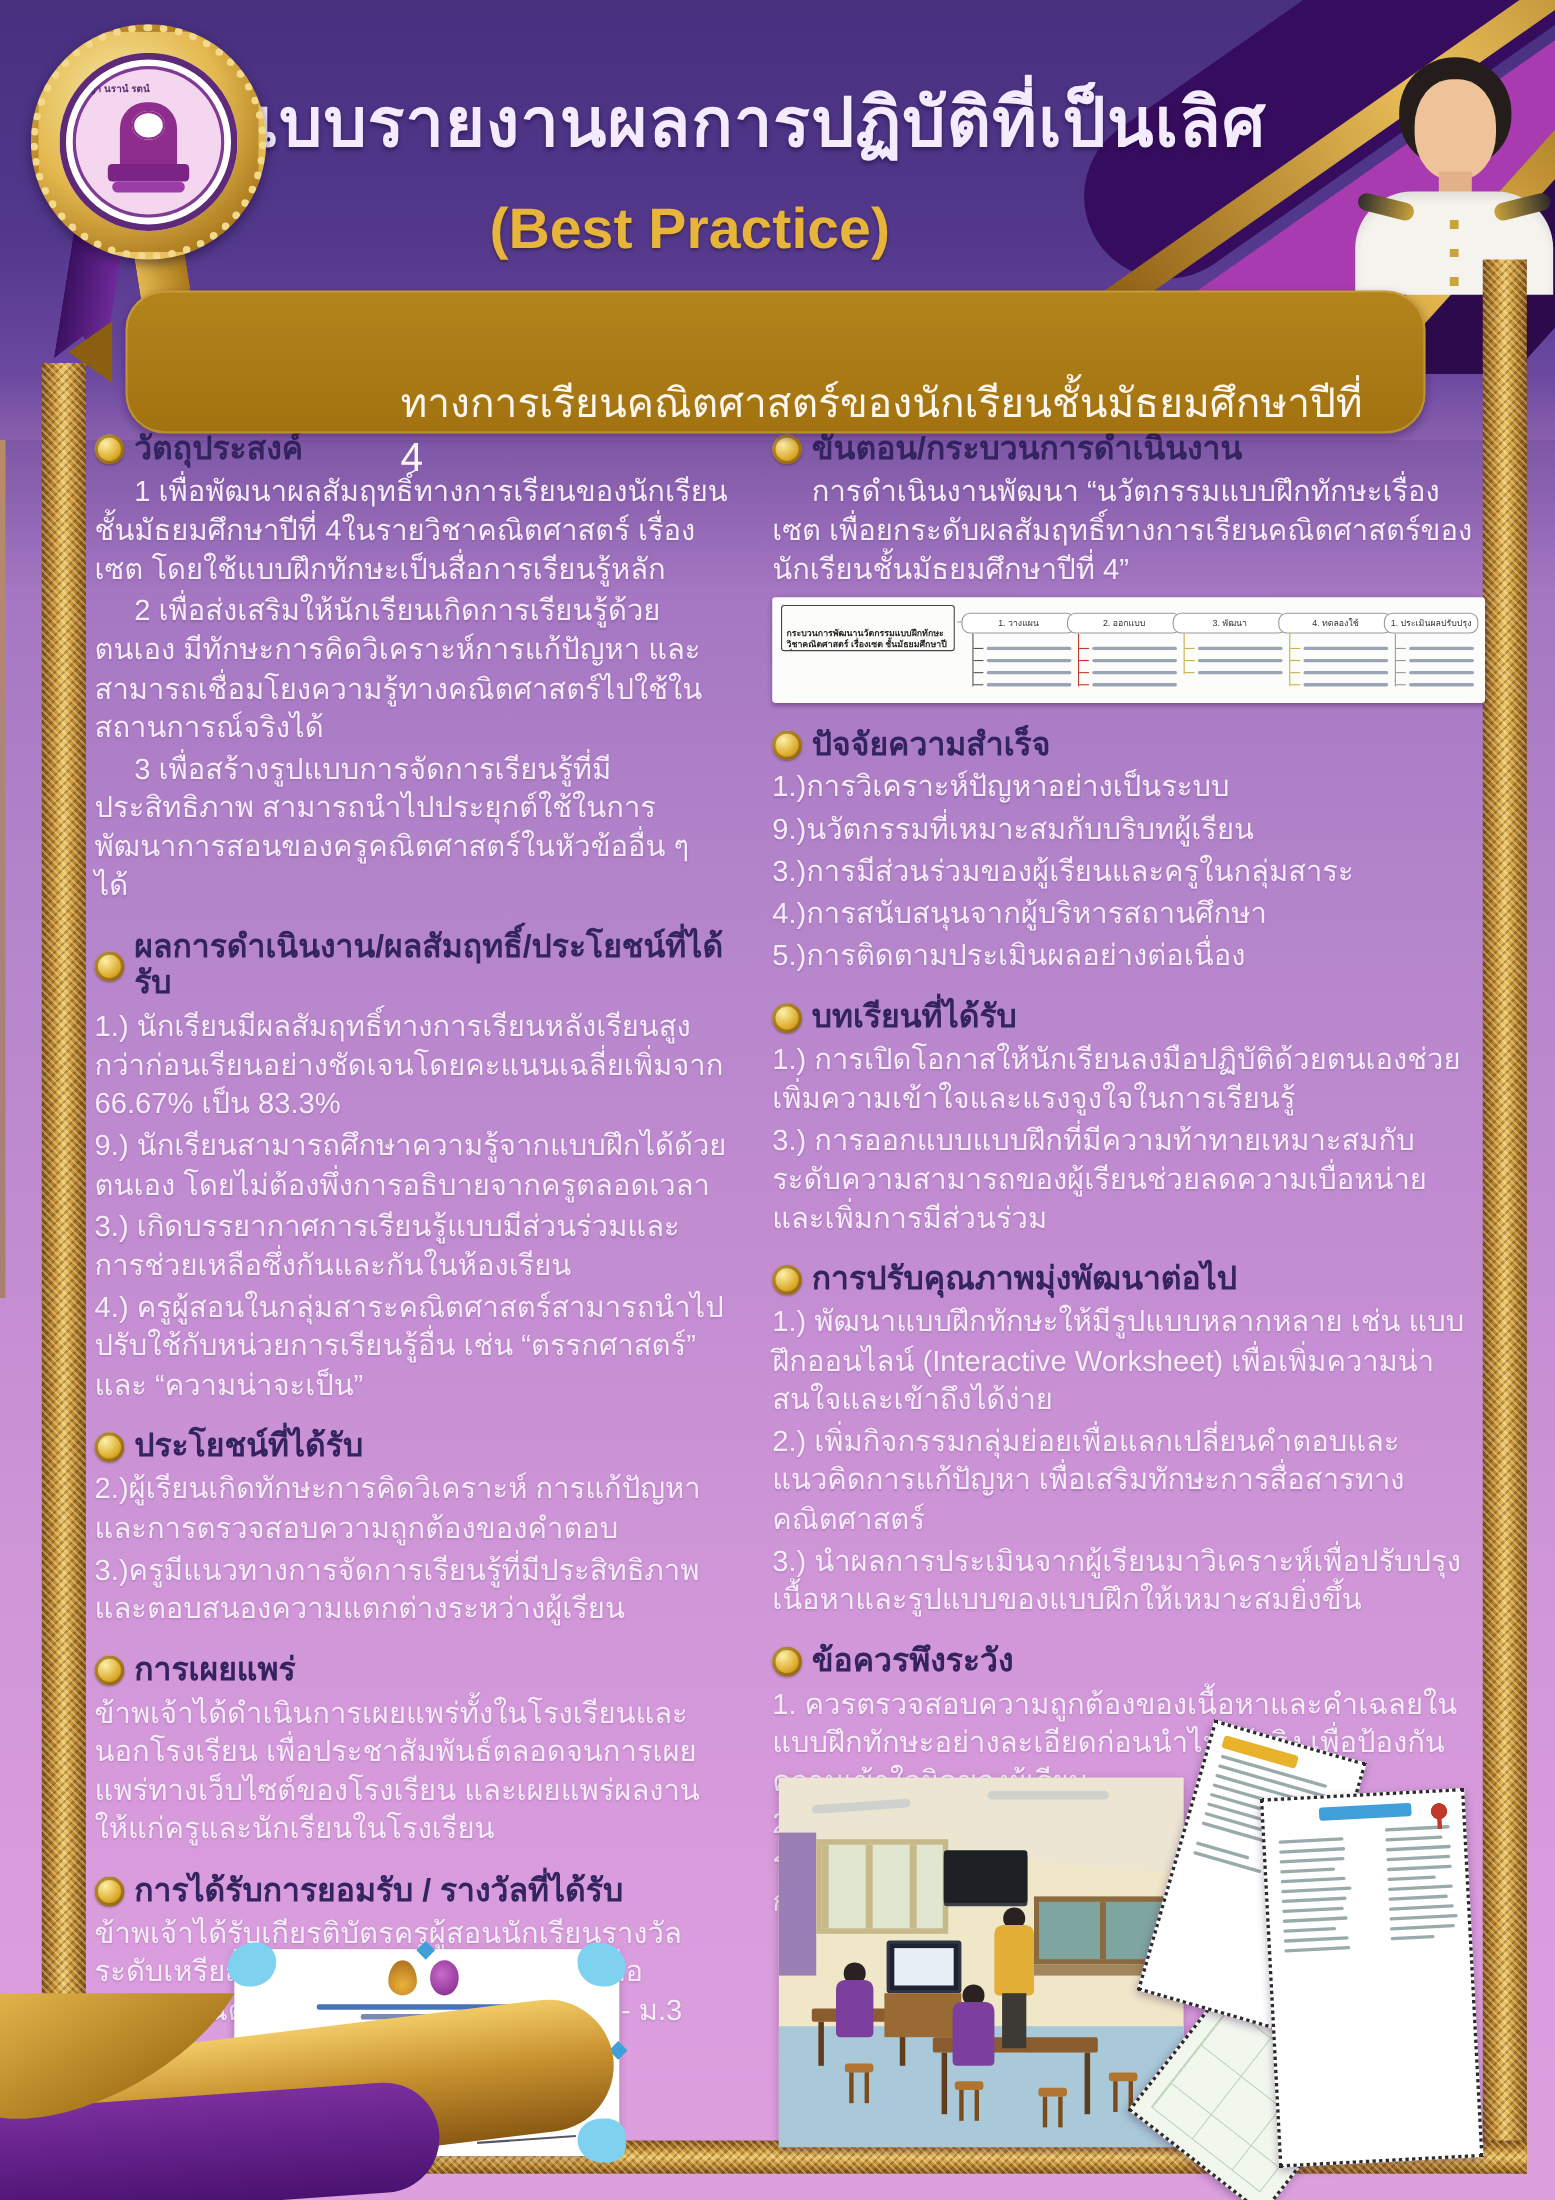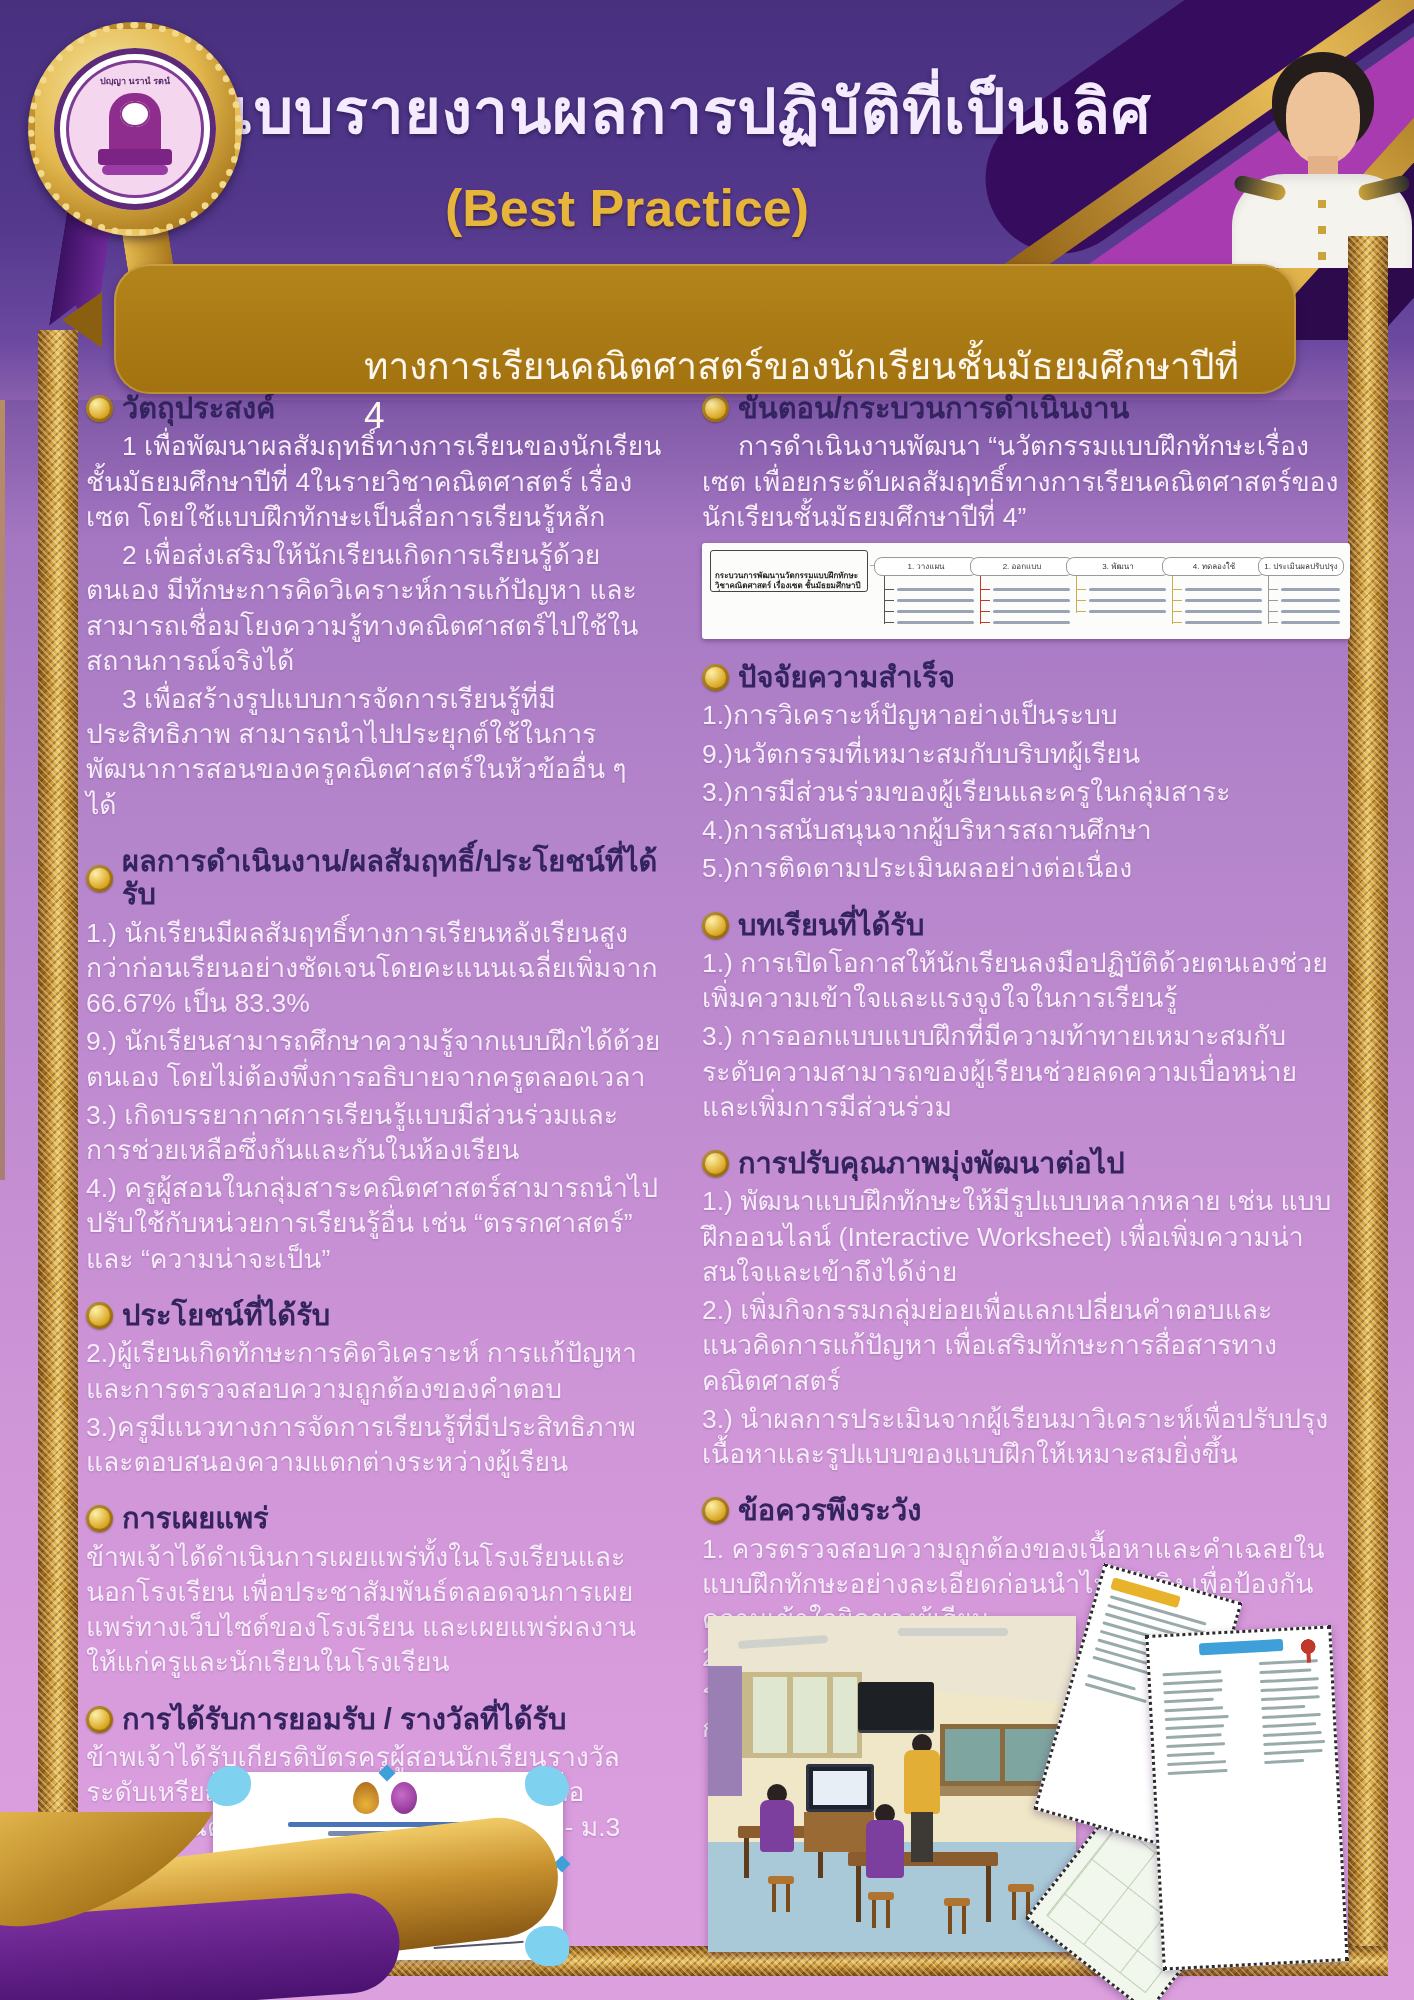--- a/index.html
+++ b/index.html
@@ -46,21 +46,21 @@
   .ep-r{right:2px;transform:rotate(-14deg);background:linear-gradient(-90deg,#2c2c2c,#caa33c);}
   .buttons{position:absolute;left:86px;top:26px;width:8px;height:60px;
     background:repeating-linear-gradient(180deg,#c9a33c 0 8px,transparent 8px 26px);}
   
   .medal{position:absolute;left:28px;top:22px;width:214px;height:214px;z-index:6;}
   .medal .ring{position:absolute;inset:0;border-radius:50%;
     background:radial-gradient(circle at 38% 32%,#f8e9a8,#e3b84e 48%,#a9781c 82%,#8a5e10);
     border:7px dotted #f3d98a;box-sizing:border-box;box-shadow:0 4px 10px rgba(20,5,40,.5);}
   .medal .inner{position:absolute;inset:26px;border-radius:50%;background:#fff;box-shadow:inset 0 0 0 6px #5e2a78;}
   .medal .core{position:absolute;inset:38px;border-radius:50%;background:#f4d7ee;box-shadow:inset 0 0 0 3px #7e3b94;overflow:hidden;}
-  .motto{position:absolute;left:0;right:0;top:14px;text-align:center;font-size:9px;color:#5a2a6e;font-weight:bold;}
+  .motto{position:absolute;left:0;right:0;top:14px;font-size:9px;color:#5a2a6e;font-weight:bold;}
   .emblem{position:absolute;left:50%;top:54%;transform:translate(-50%,-50%);width:74px;height:84px;}
   .arch{position:absolute;left:11px;top:0;width:52px;height:62px;background:#8e2d8e;border-radius:24px 24px 4px 4px;}
   .arch-hole{position:absolute;left:22px;top:8px;width:30px;height:26px;border-radius:50%;background:#fff;box-shadow:inset 0 0 0 2px #8e2d8e;}
   .arch-base{position:absolute;left:0;top:56px;width:74px;height:16px;background:#7c2386;border-radius:4px;}
   .arch-banner{position:absolute;left:4px;top:72px;width:66px;height:10px;background:#9b3ba5;border-radius:6px;}
   .med-ribbon{position:absolute;z-index:5;width:46px;height:120px;top:210px;}
   .med-ribbon.r1{left:58px;background:linear-gradient(90deg,#3a1060,#6f2a9a);transform:rotate(9deg);clip-path:polygon(0 0,100% 0,100% 100%,50% 80%,0 100%);}
   .med-ribbon.r2{left:128px;background:linear-gradient(90deg,#e3b84e,#a9781c);transform:rotate(-9deg);clip-path:polygon(0 0,100% 0,100% 100%,50% 80%,0 100%);}
   
   .banner{position:absolute;left:114px;top:264px;width:1182px;height:130px;z-index:7;

